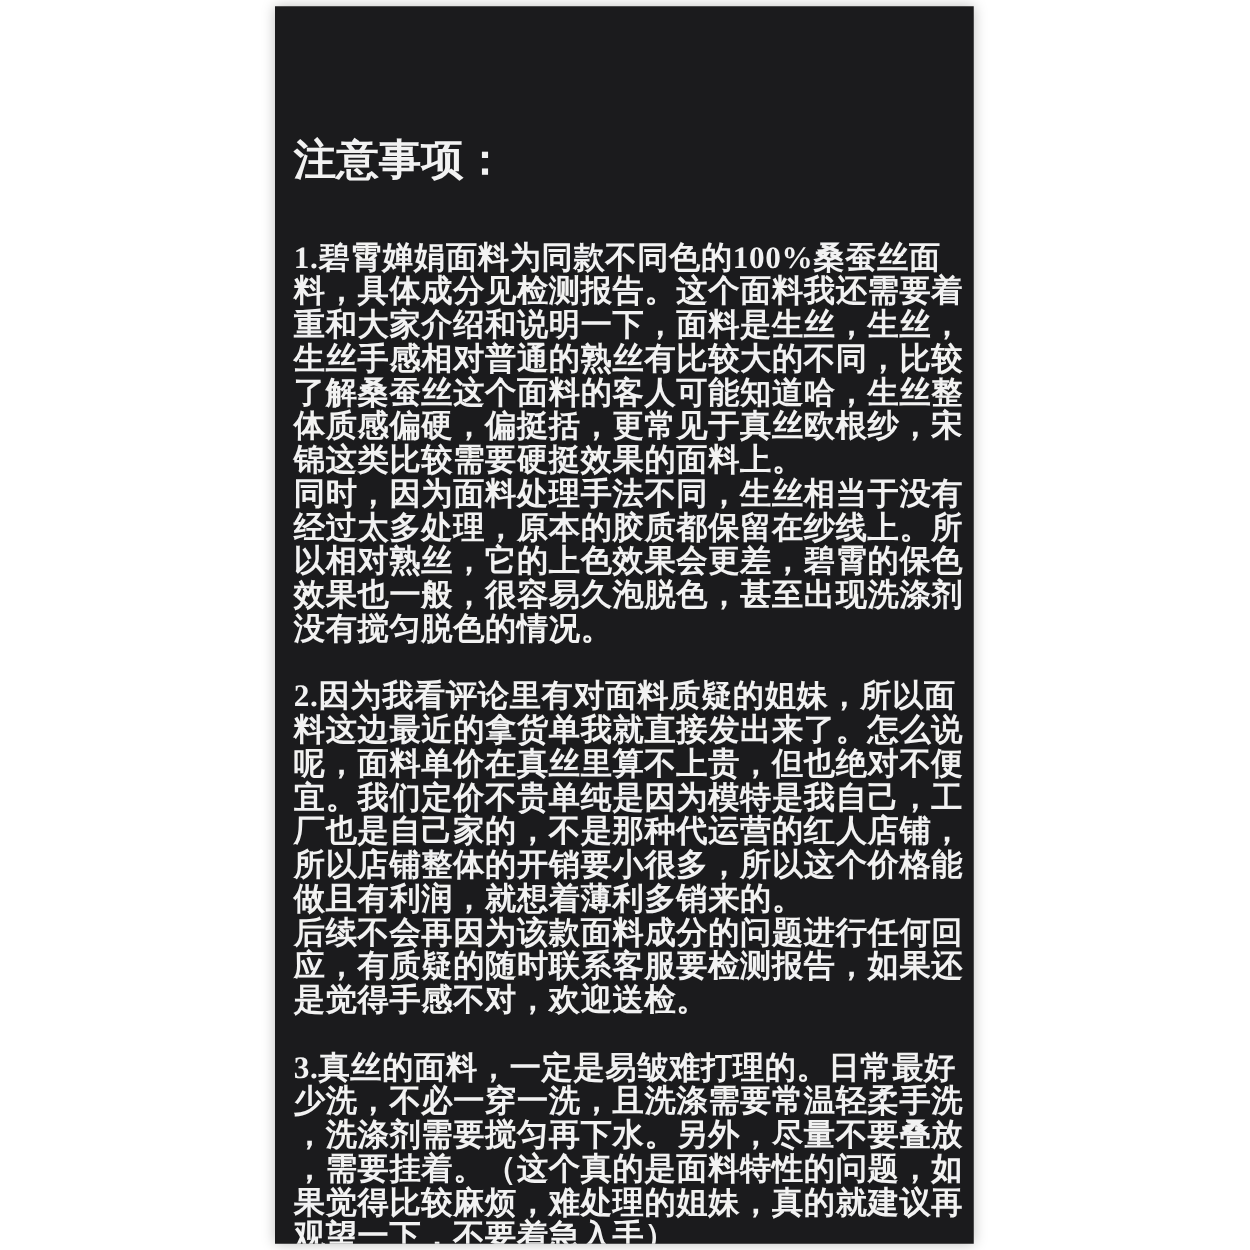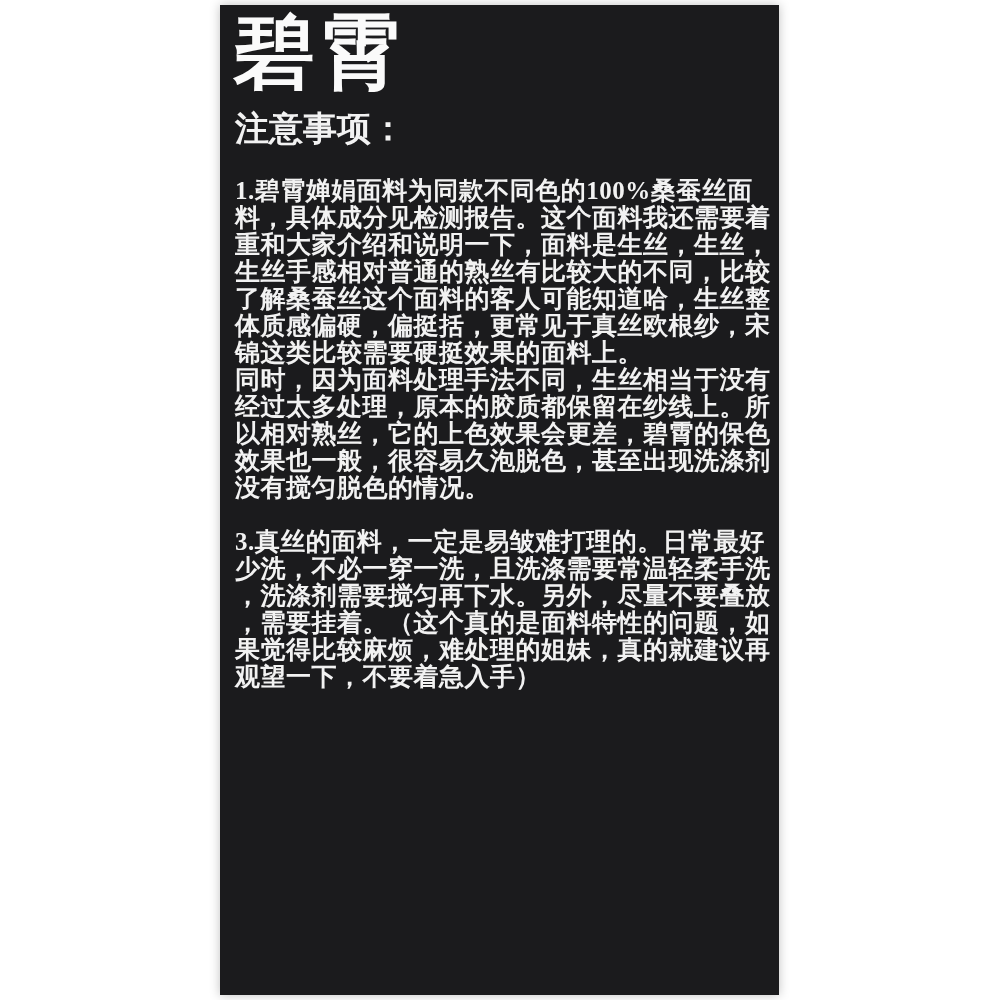--- a/index.html
+++ b/index.html
@@ -22,43 +22,52 @@
     position:absolute;left:15px;top:110px;
     font-size:34px;line-height:28px;font-weight:700;
     color:#f2f2f2;white-space:pre;
   }
   .paragraphs{
     position:absolute;left:15px;top:172px;width:538px;
   }
   .para{
     font-size:25px;line-height:27px;font-weight:700;
     color:#f2f2f2;white-space:pre;
-    margin:0 0 27px 0;
+    margin:16px 0 27px 0;
     letter-spacing:0.5px;
   }
 </style>
 </head>
 <body style="background: rgb(255, 255, 255);">
 
 <div class="card" style="background: rgb(27, 27, 29); color: rgb(242, 242, 242);">
-  <div class="title">碧霄</div>
   <div class="notice-heading">注意事项：</div>
   <div class="paragraphs">
     <div class="para">1.碧霄婵娟面料为同款不同色的100%桑蚕丝面
 料，具体成分见检测报告。这个面料我还需要着
 重和大家介绍和说明一下，面料是生丝，生丝，
 生丝手感相对普通的熟丝有比较大的不同，比较
 了解桑蚕丝这个面料的客人可能知道哈，生丝整
 体质感偏硬，偏挺括，更常见于真丝欧根纱，宋
 锦这类比较需要硬挺效果的面料上。
 同时，因为面料处理手法不同，生丝相当于没有
 经过太多处理，原本的胶质都保留在纱线上。所
 以相对熟丝，它的上色效果会更差，碧霄的保色
 效果也一般，很容易久泡脱色，甚至出现洗涤剂
 没有搅匀脱色的情况。</div>
+    <div class="para">2.因为我看评论里有对面料质疑的姐妹，所以面
+料这边最近的拿货单我就直接发出来了。怎么说
+呢，面料单价在真丝里算不上贵，但也绝对不便
+宜。我们定价不贵单纯是因为模特是我自己，工
+厂也是自己家的，不是那种代运营的红人店铺，
+所以店铺整体的开销要小很多，所以这个价格能
+做且有利润，就想着薄利多销来的。
+后续不会再因为该款面料成分的问题进行任何回
+应，有质疑的随时联系客服要检测报告，如果还
+是觉得手感不对，欢迎送检。</div>
     <div class="para">3.真丝的面料，一定是易皱难打理的。日常最好
 少洗，不必一穿一洗，且洗涤需要常温轻柔手洗
 ，洗涤剂需要搅匀再下水。另外，尽量不要叠放
 ，需要挂着。（这个真的是面料特性的问题，如
 果觉得比较麻烦，难处理的姐妹，真的就建议再
 观望一下，不要着急入手）</div>
   </div>
 </div>
 
 </body></html>

